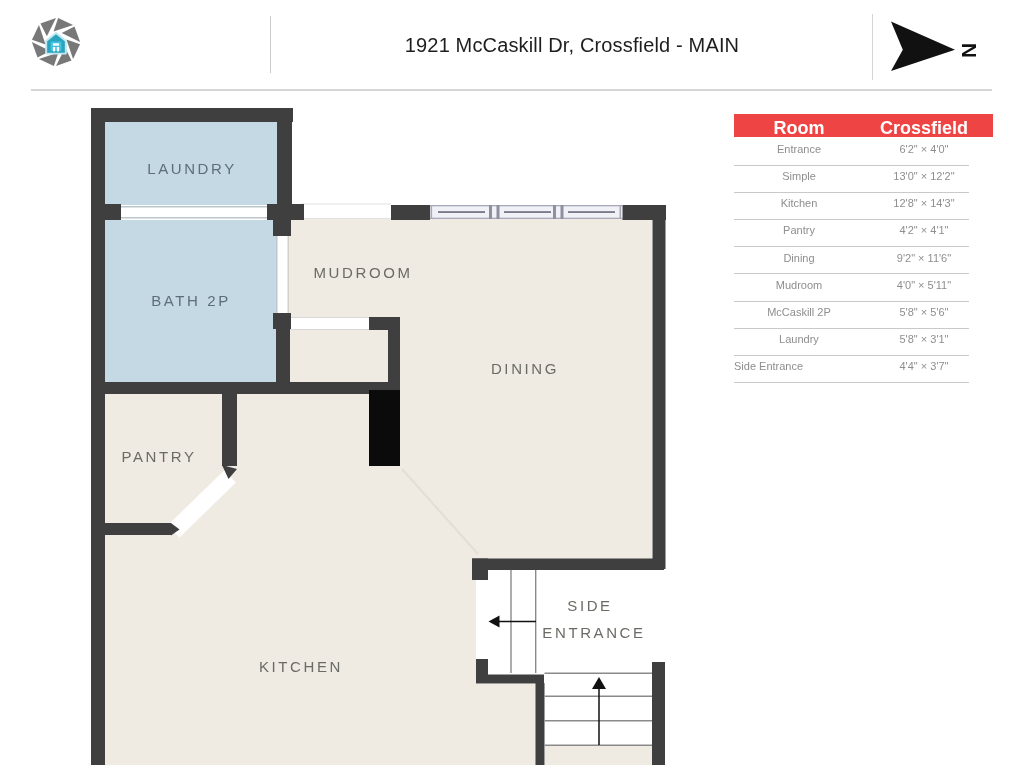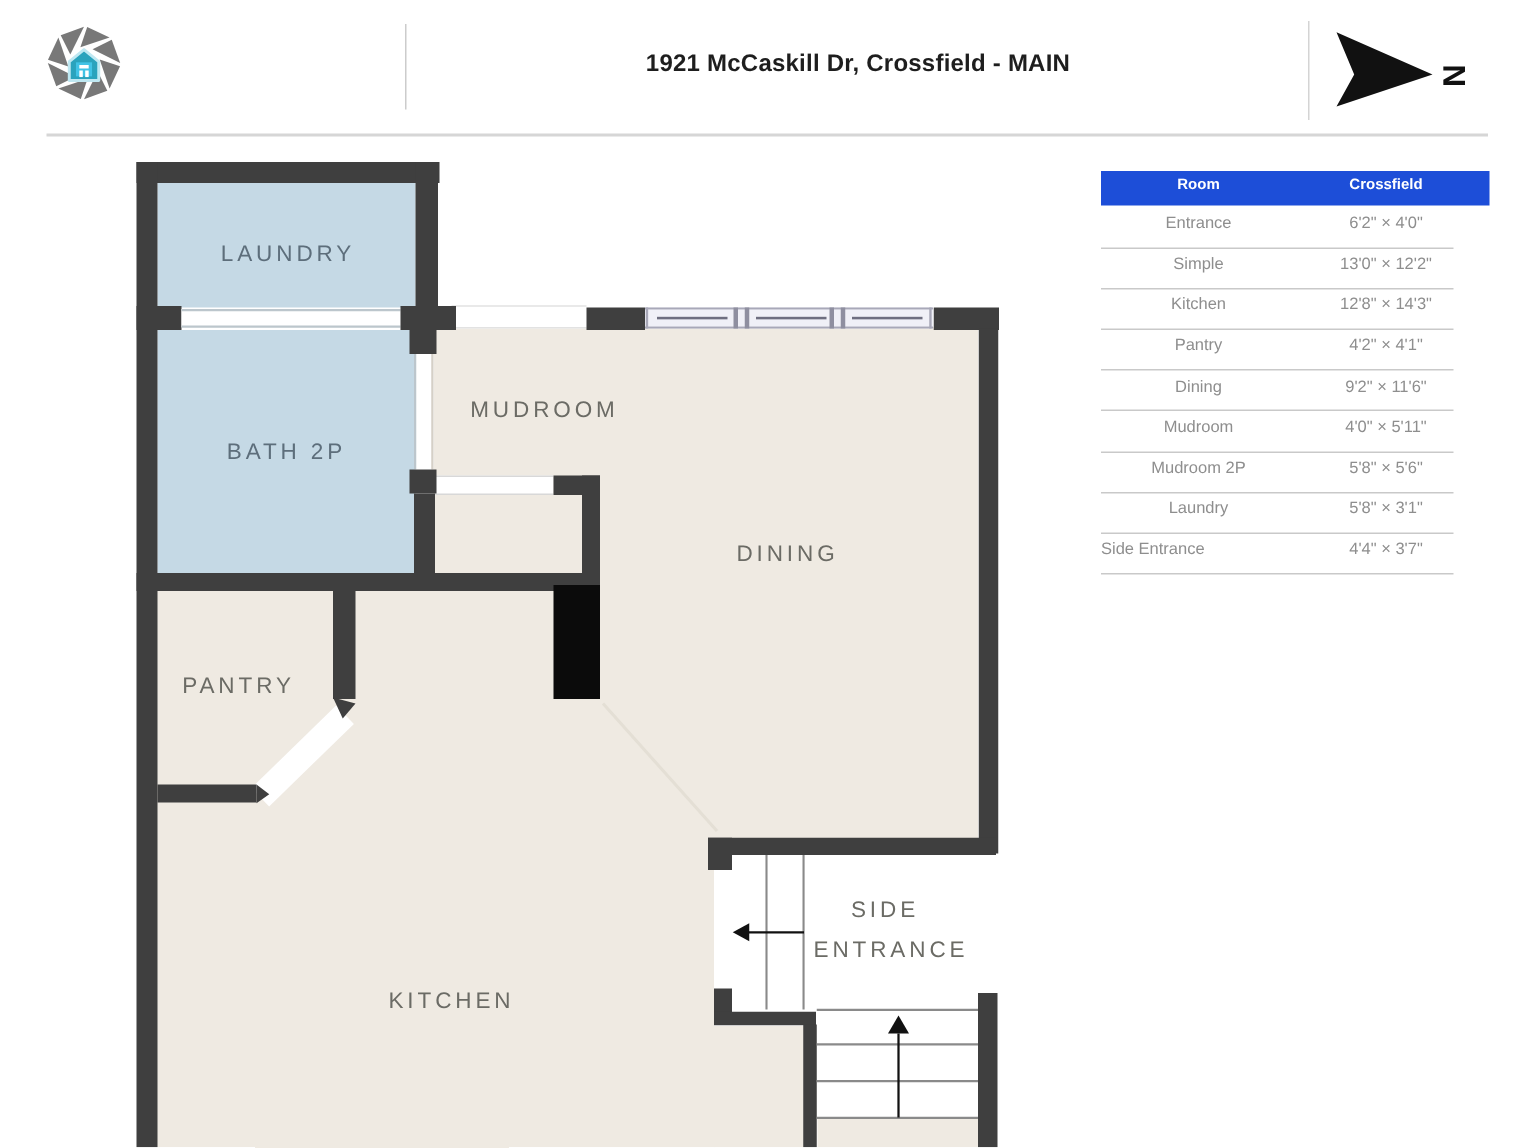--- a/index.html
+++ b/index.html
@@ -30,36 +30,36 @@
     <rect x="24.5" y="29.5" width="7" height="2.6" fill="#ffffff"></rect>
     <rect x="24.5" y="33.6" width="2.6" height="4.9" fill="#ffffff"></rect>
     <rect x="28.9" y="33.6" width="2.6" height="4.9" fill="#ffffff"></rect>
   </g>
 </svg>
 </div>
 
 
 <div class="abs" style="left:270px;top:16px;width:1px;height:57px;background:#cccccc;"></div>
 
-<div class="abs" style="left:292px;top:34px;width:560px;text-align:center;font-size:16px;font-weight:bold;color:#1e1e1e;letter-spacing:0.15px;">1921 McCaskill Dr, Crossfield - MAIN</div>
+<div class="abs" style="left:292px;top:34px;width:560px;text-align:center;font-size:20px;font-weight:normal;color:#1e1e1e;letter-spacing:0.15px;">1921 McCaskill Dr, Crossfield - MAIN</div>
 
 <div class="abs" style="left:872px;top:14px;width:1px;height:66px;background:#d4d4d4;"></div>
 
 <div class="abs" style="left:880px;top:10px;width:110px;height:70px;">
 <svg width="110" height="70" viewBox="0 0 110 70">
   <polygon points="11,11.5 75,39.7 11,61 22.8,39.7" fill="#111111"></polygon>
   <text x="88.75" y="48" font-size="21" font-weight="bold" fill="#111" text-anchor="middle" transform="rotate(-90 88.75 40.35)" font-family="Liberation Sans">N</text>
 </svg>
 </div>
 
 <div class="abs" style="left:31px;top:88.5px;width:961px;height:2px;background:#d6d6d6;"></div>
 
 <div class="abs" style="left:734px;top:114px;width:235px;height:268px;font-size:11px;color:#8e8e8e;">
 
-  <div class="abs" style="left:0;top:0;width:259px;height:23px;background:#1d4ed8;color:#ffffff;font-weight:bold;font-size:10px;">
+  <div class="abs" style="left:0;top:0;width:259px;height:23px;background:#ef4444;color:#ffffff;font-weight:bold;font-size:18px;">
     <span class="abs" style="left:0px;top:4px;width:130px;text-align:center;">Room</span>
     <span class="abs" style="left:120px;top:4px;width:140px;text-align:center;">Crossfield</span>
   </div>
 
   <div>
   <div class="abs" style="left:0px;top:28.75px;width:130px;text-align:center;">Entrance</div>
         <div class="abs" style="left:120px;top:28.75px;width:140px;text-align:center;">6'2" × 4'0"</div>
         <div class="abs" style="left:0;top:50.5px;width:235px;height:1px;background:#c9c9c9;"></div>
   <div class="abs" style="left:0px;top:55.95px;width:130px;text-align:center;">Simple</div>
         <div class="abs" style="left:120px;top:55.95px;width:140px;text-align:center;">13'0" × 12'2"</div>
@@ -69,21 +69,21 @@
         <div class="abs" style="left:0;top:104.9px;width:235px;height:1px;background:#c9c9c9;"></div>
   <div class="abs" style="left:0px;top:110.35px;width:130px;text-align:center;">Pantry</div>
         <div class="abs" style="left:120px;top:110.35px;width:140px;text-align:center;">4'2" × 4'1"</div>
         <div class="abs" style="left:0;top:132.1px;width:235px;height:1px;background:#c9c9c9;"></div>
   <div class="abs" style="left:0px;top:137.55px;width:130px;text-align:center;">Dining</div>
         <div class="abs" style="left:120px;top:137.55px;width:140px;text-align:center;">9'2" × 11'6"</div>
         <div class="abs" style="left:0;top:159.3px;width:235px;height:1px;background:#c9c9c9;"></div>
   <div class="abs" style="left:0px;top:164.75px;width:130px;text-align:center;">Mudroom</div>
         <div class="abs" style="left:120px;top:164.75px;width:140px;text-align:center;">4'0" × 5'11"</div>
         <div class="abs" style="left:0;top:186.5px;width:235px;height:1px;background:#c9c9c9;"></div>
-  <div class="abs" style="left:0px;top:191.95px;width:130px;text-align:center;">Mudroom 2P</div>
+  <div class="abs" style="left:0px;top:191.95px;width:130px;text-align:center;">McCaskill 2P</div>
         <div class="abs" style="left:120px;top:191.95px;width:140px;text-align:center;">5'8" × 5'6"</div>
         <div class="abs" style="left:0;top:213.7px;width:235px;height:1px;background:#c9c9c9;"></div>
   <div class="abs" style="left:0px;top:219.15px;width:130px;text-align:center;">Laundry</div>
         <div class="abs" style="left:120px;top:219.15px;width:140px;text-align:center;">5'8" × 3'1"</div>
         <div class="abs" style="left:0;top:240.9px;width:235px;height:1px;background:#c9c9c9;"></div>
   <div class="abs" style="left:0px;top:246.35px;width:130px;text-align:left;">Side Entrance</div>
         <div class="abs" style="left:120px;top:246.35px;width:140px;text-align:center;">4'4" × 3'7"</div>
         <div class="abs" style="left:0;top:268.1px;width:235px;height:1px;background:#c9c9c9;"></div>
   </div>
 </div>

